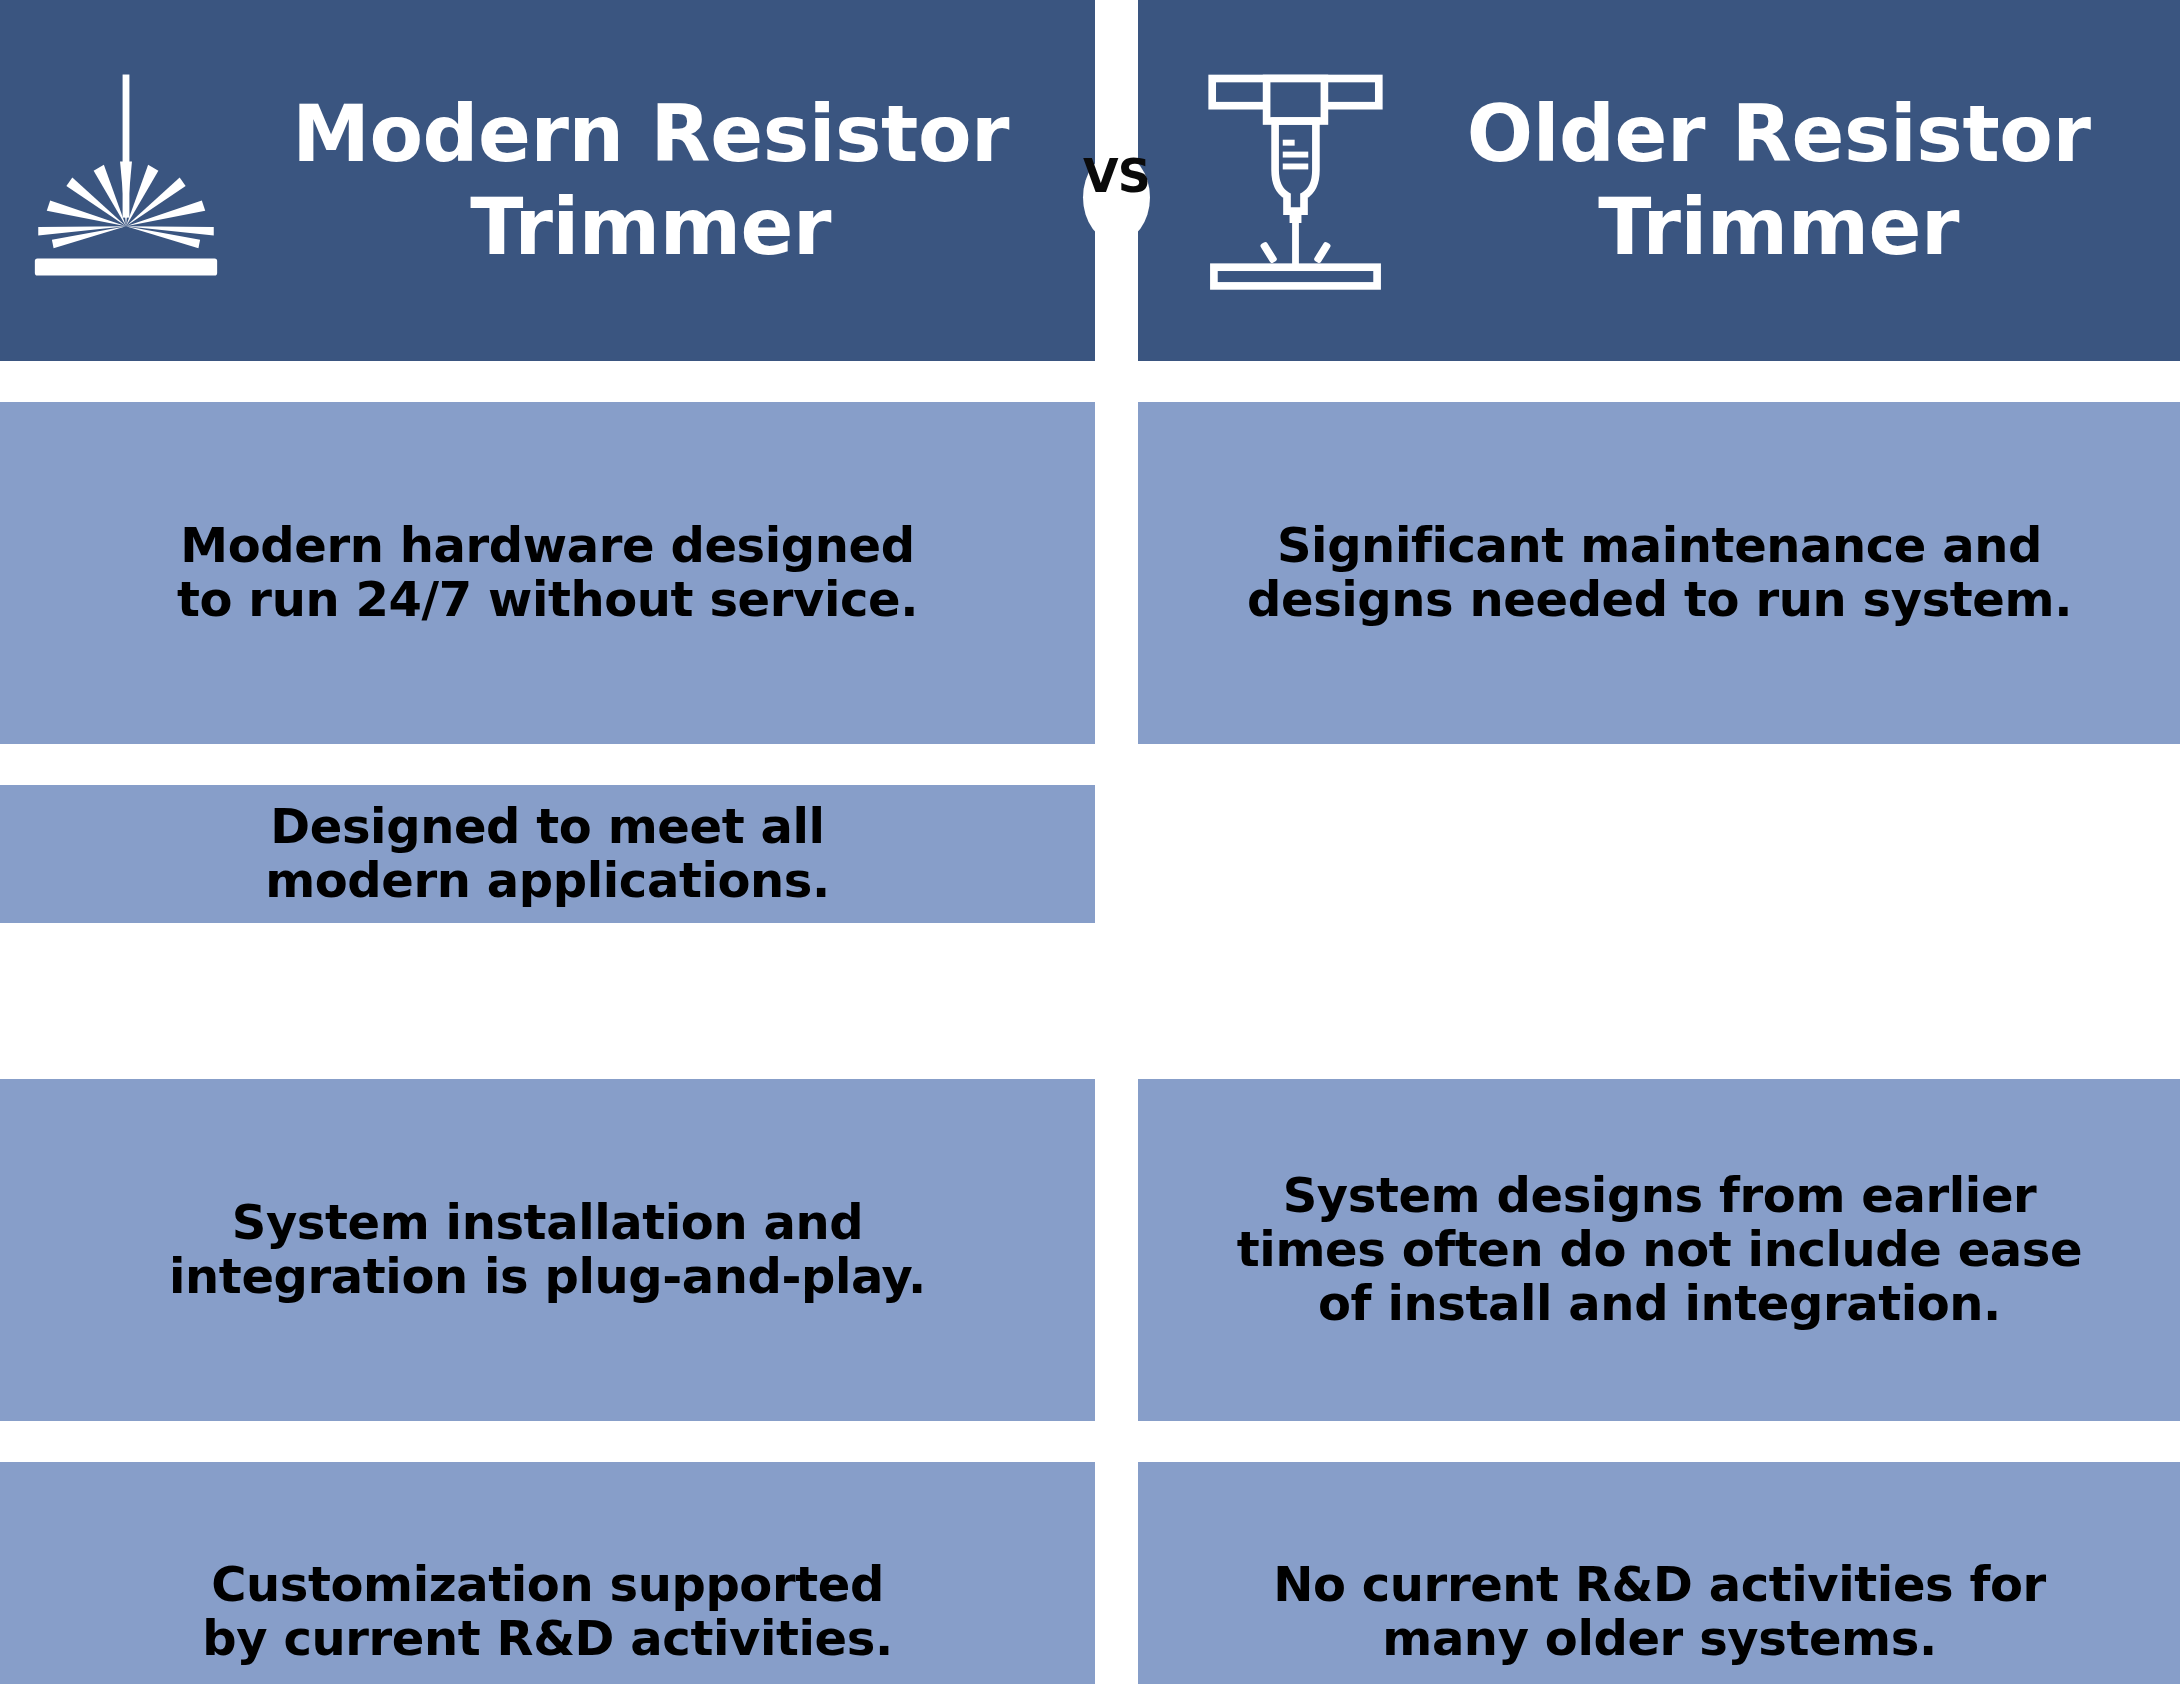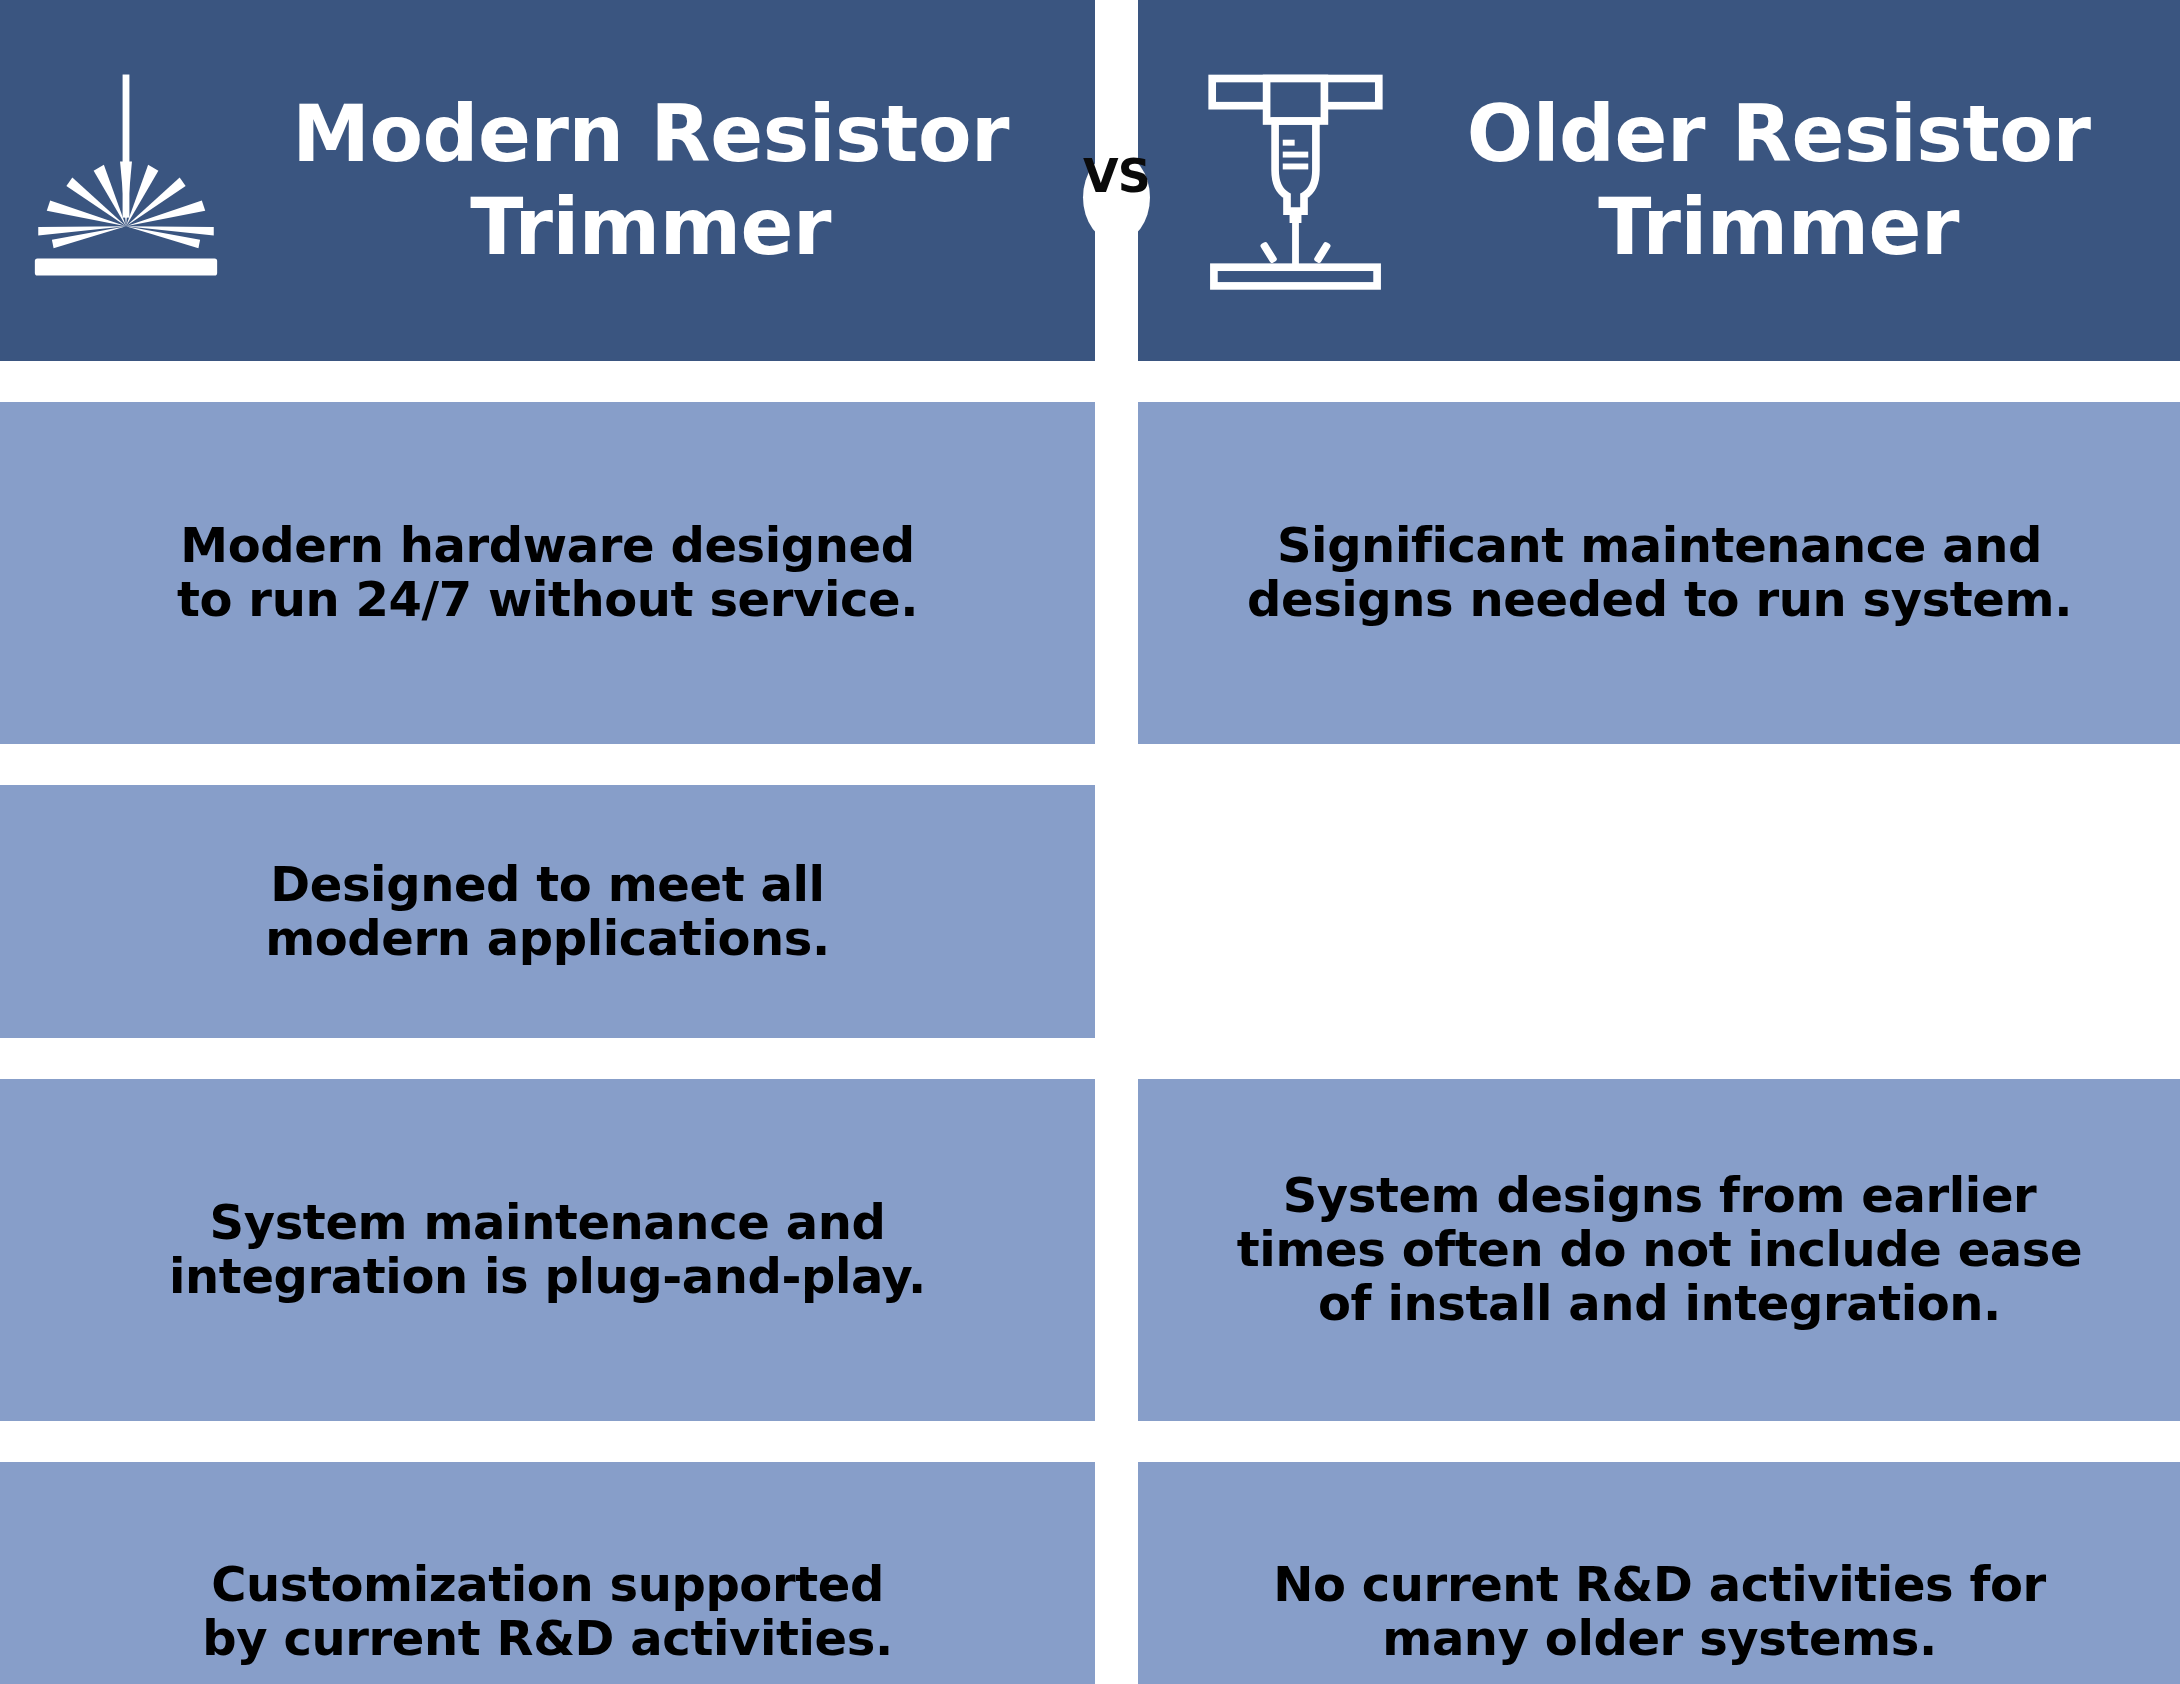--- a/index.html
+++ b/index.html
@@ -140,21 +140,21 @@
     font-weight: bold;
     line-height: 1.12;
     text-align: center;
     font-family: "DejaVu Sans", sans-serif;
     letter-spacing: -0.4px;
     white-space: pre-line;
   }
 
   
   .row-1 { height: 342px; }
-  .row-2 { height: 253px; }
+  .row-2 { height: 253px; flex-direction: column; }
   .row-3 { height: 342px; }
   .row-4 { height: 300px; margin-bottom: 0; }
 </style>
 </head>
 <body>
 
 <div class="infographic">
 
   <div class="header">
 
@@ -243,21 +243,21 @@
     <div class="row row-2">
       <div class="cell left">
         <div class="cell-text">Designed to meet all
 modern applications.</div>
       </div>
       <div class="row-gutter"></div>
     </div>
 
     <div class="row row-3">
       <div class="cell left">
-        <div class="cell-text">System maintenance and
+        <div class="cell-text">System installation and
 integration is plug-and-play.</div>
       </div>
       <div class="row-gutter"></div>
       <div class="cell right">
         <div class="cell-text">System designs from earlier
 times often do not include ease
 of install and integration.</div>
       </div>
     </div>
 

